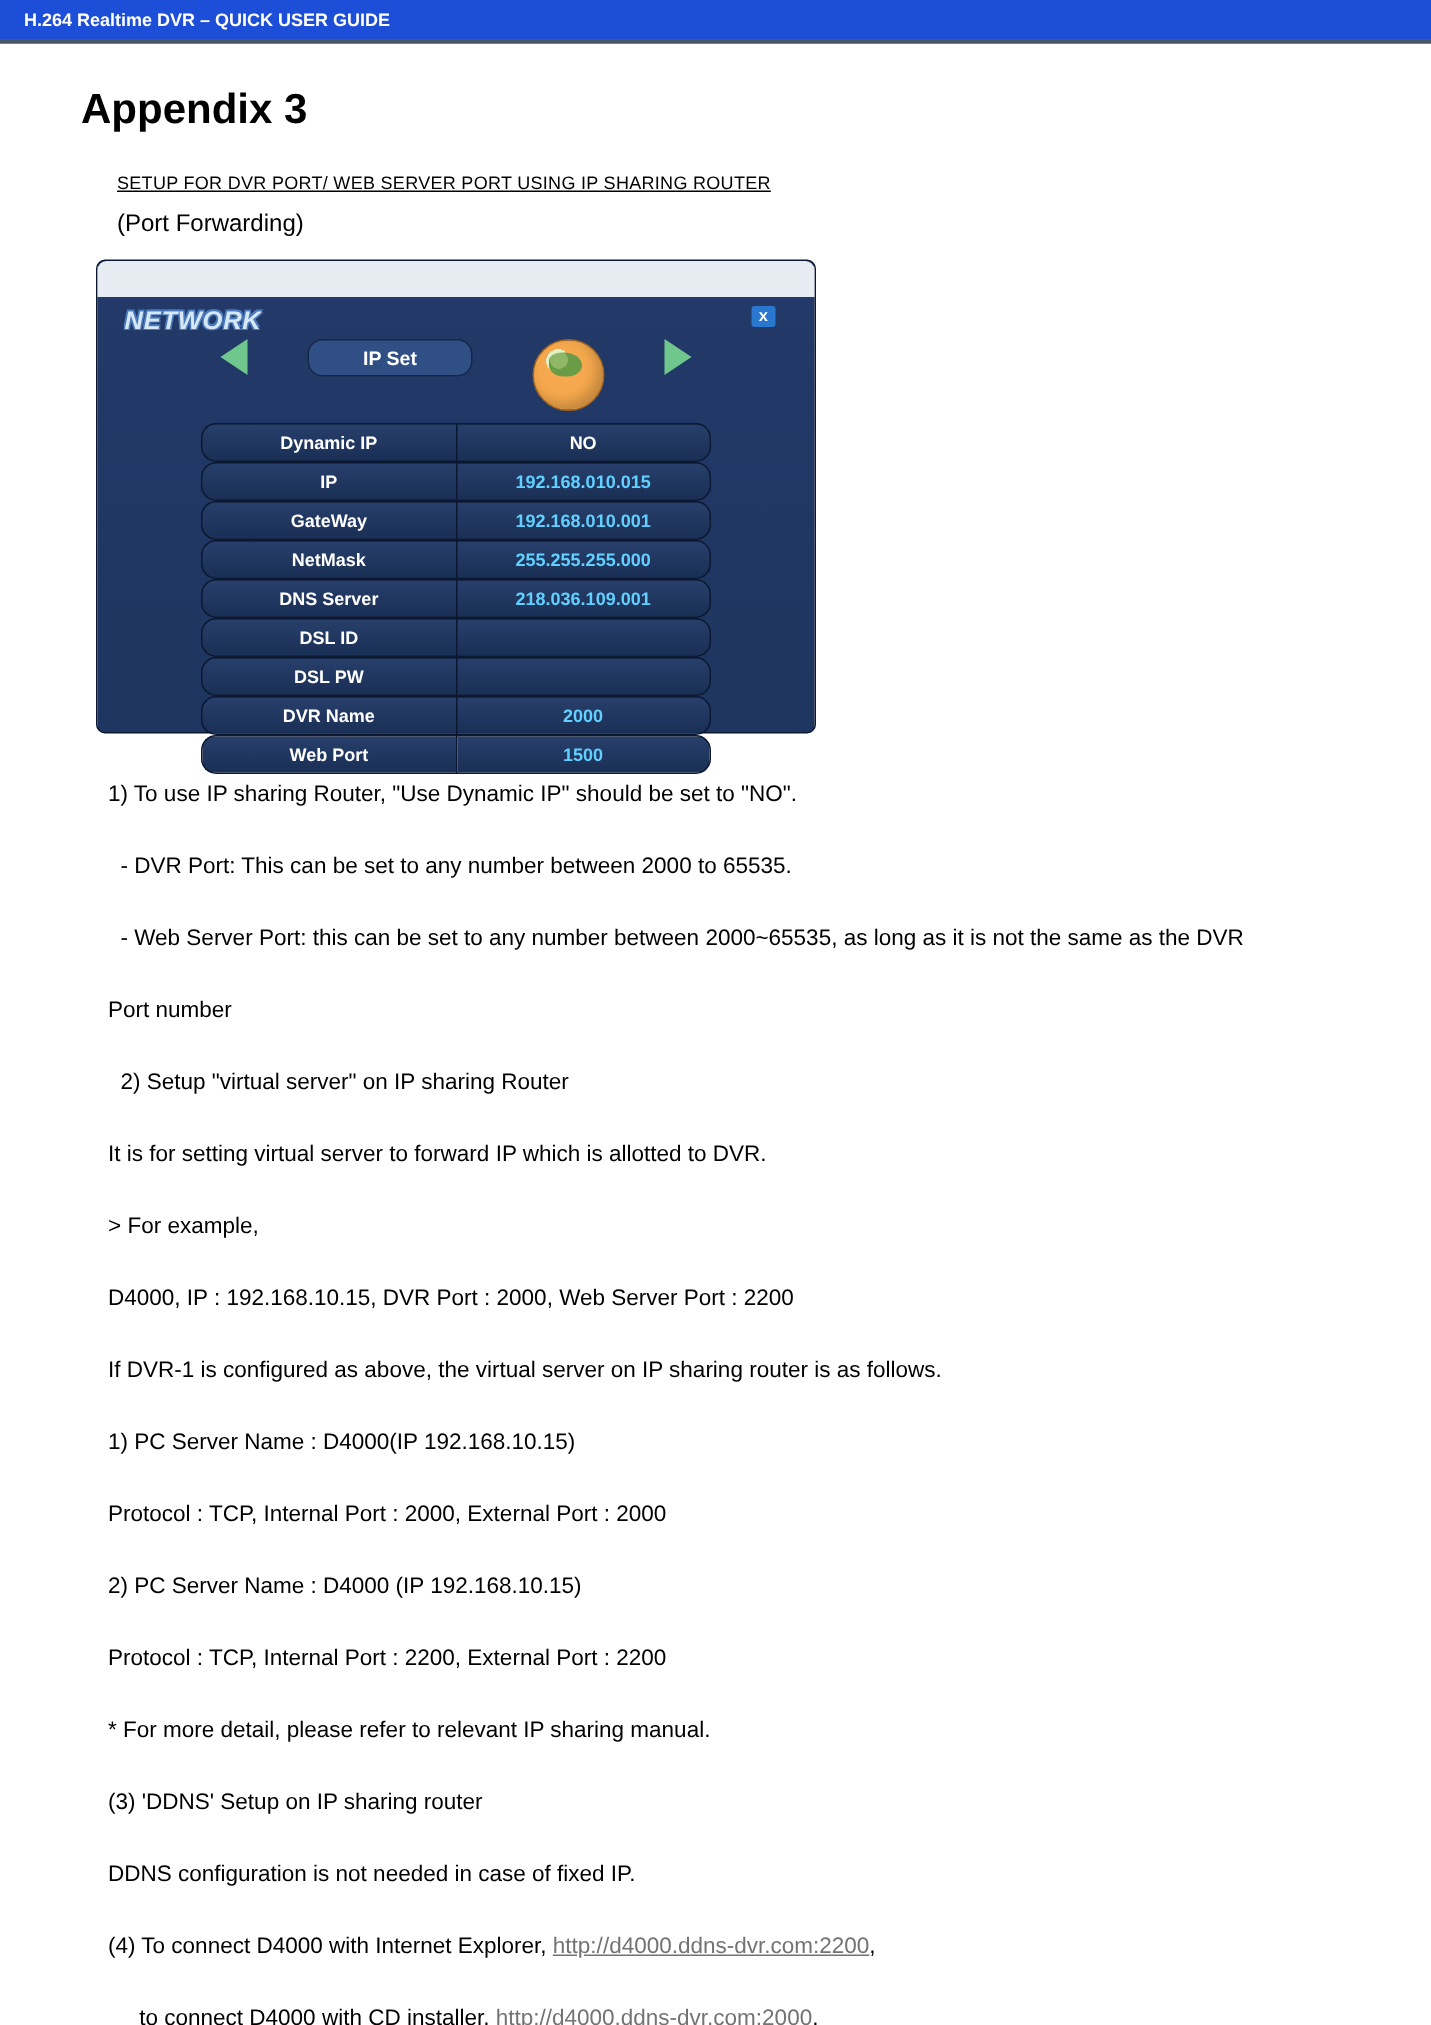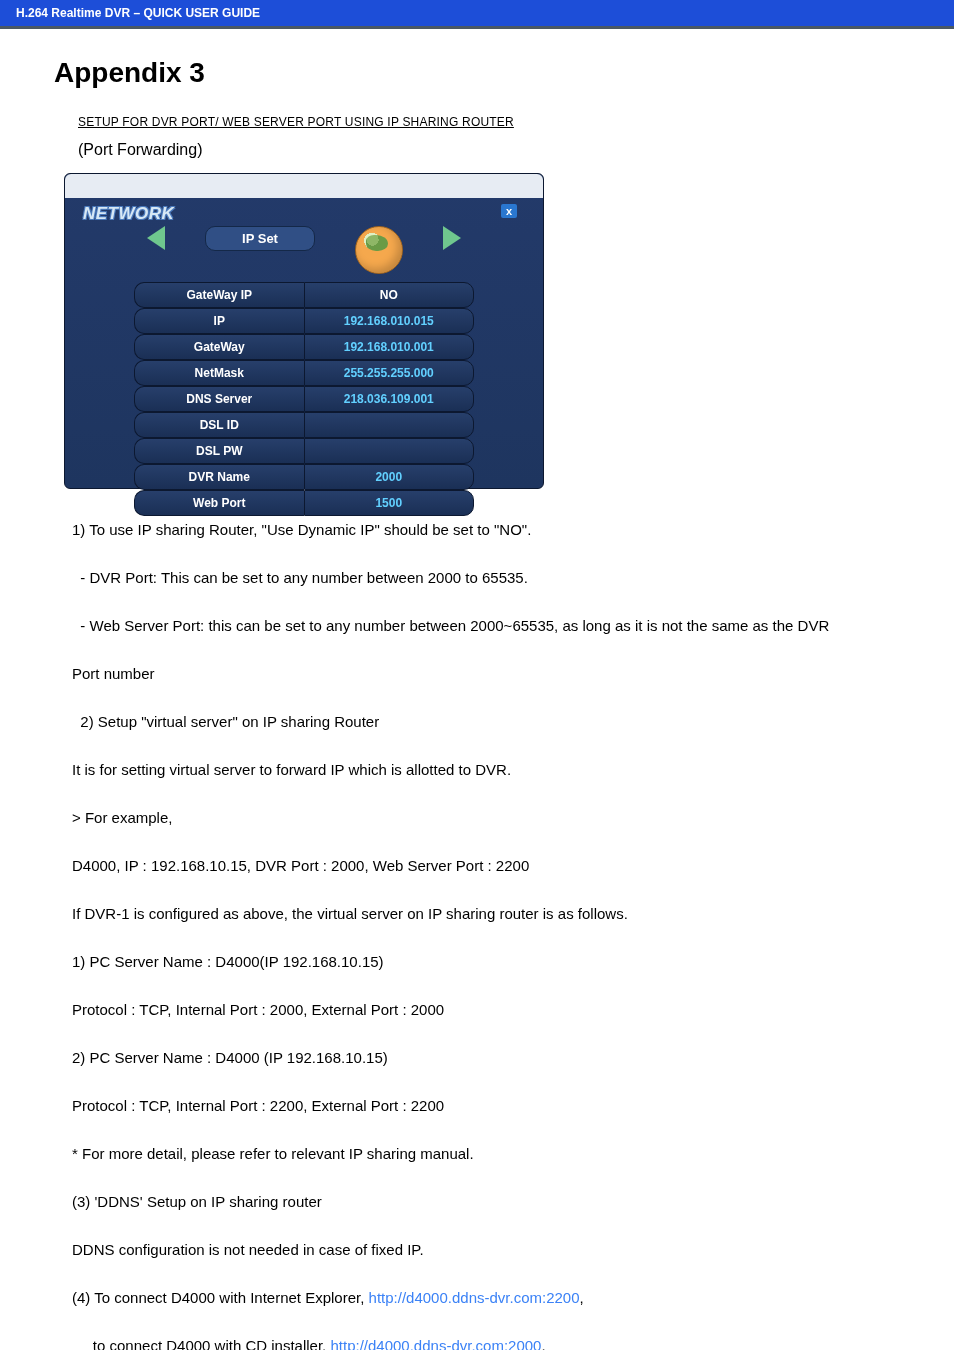--- a/index.html
+++ b/index.html
@@ -47,21 +47,21 @@
   .row { display:flex; height:26px; }
   .cell-l, .cell-r { flex:1; display:flex; align-items:center; justify-content:center; font-size:12px; font-weight:bold;
     background: linear-gradient(180deg, #273f6b 0%, #1a2f55 100%);
     border:1px solid #0c1830; }
   .cell-l { color:#fff; border-right:none; border-top-left-radius:10px; border-bottom-left-radius:10px; }
   .cell-r { color:#62d0ff; border-top-right-radius:10px; border-bottom-right-radius:10px; font-weight:bold; }
   .cell-val-white { color:#fff !important; }
 
   .content { margin-top: 26px; font-size: 15px; line-height: 2.0; }
   .content p { margin: 18px; }
-  .link { color:#3b82f6; cursor:pointer; }
+  .link { color:#737373; text-decoration: underline; cursor:pointer; }
 </style>
 </head>
 <body>
 
 <div class="header-bar">
   <span>H.264 Realtime DVR – QUICK USER GUIDE</span>
 </div>
 
 <div class="page">
   <h1 class="ap3">Appendix 3</h1>
@@ -73,21 +73,21 @@
     <div class="network-title">NETWORK</div>
     <div class="close-x">x</div>
     <div class="ipset-row">
       <div class="arrow-left"></div>
       <div class="ipset-label">IP Set</div>
       <div class="globe"></div>
       <div class="arrow-right"></div>
     </div>
     <div class="grid">
       <div class="row">
-          <div class="cell-l">GateWay IP</div>
+          <div class="cell-l">Dynamic IP</div>
           <div class="cell-r cell-val-white">NO</div>
         </div>
       <div class="row">
           <div class="cell-l">IP</div>
           <div class="cell-r">192.168.010.015</div>
         </div>
       <div class="row">
           <div class="cell-l">GateWay</div>
           <div class="cell-r">192.168.010.001</div>
         </div>

